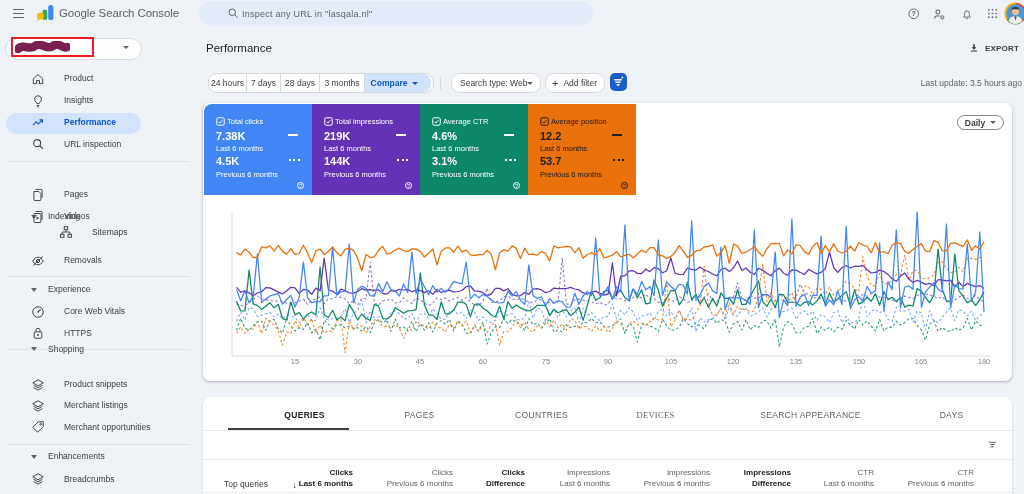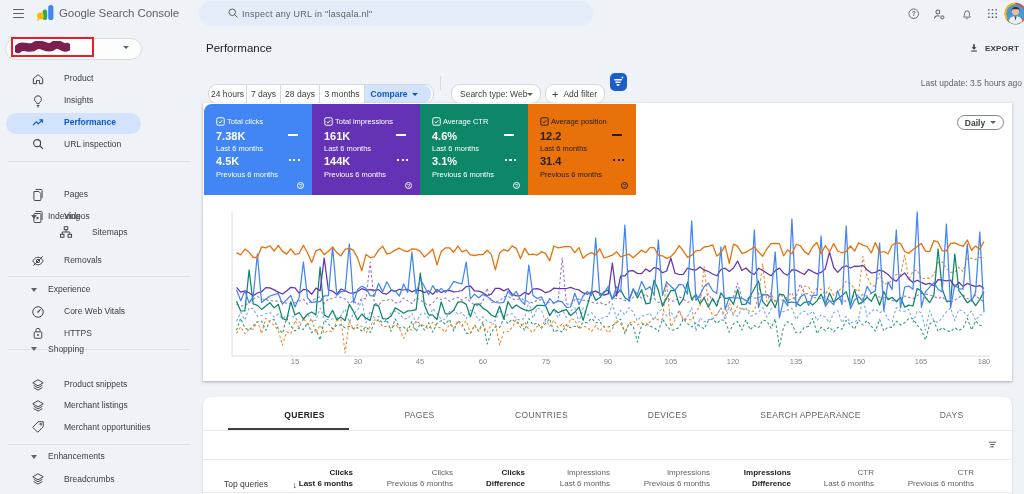--- a/index.html
+++ b/index.html
@@ -1,18 +1,18 @@
 <!DOCTYPE html>
 <html><head><meta charset="utf-8">
 <style>
 * { margin:0; padding:0; box-sizing:border-box; }
 html,body { width:1024px; height:494px; overflow:hidden; }
 body { font-family:"Liberation Sans", sans-serif; background:#eff2f7; position:relative; color:#3c4043; }
 .abs { position:absolute; }
-.panel { position:absolute; background:#fff; border-radius:0; box-shadow:0 1px 2px rgba(60,64,67,.25), 0 1px 3px 1px rgba(60,64,67,.1); }
+.panel { position:absolute; background:#fff; border-radius:7px; box-shadow:0 1px 2px rgba(60,64,67,.25), 0 1px 3px 1px rgba(60,64,67,.1); }
 
 
 #burger { left:13px; top:9px; width:11px; height:9px; display:flex; flex-direction:column; justify-content:space-between; }
 #burger div { height:1.4px; background:#5f6368; border-radius:1px; }
 #logotext { left:59px; top:7px; font-size:11.5px; letter-spacing:-0.1px; color:#5f6368; }
 #searchpill { left:199px; top:1px; width:394px; height:25px; background:#e4ecfa; border-radius:13px; display:flex; align-items:center; }
 #searchpill .ph { color:#5f6368; font-size:9px; letter-spacing:0.25px; margin-left:43px; }
 
 
 #propsel { left:5px; top:38px; width:137px; height:22px; background:#fdfdfe; border:1px solid #dadce0; border-radius:11px; }
@@ -28,21 +28,21 @@
 .navhdr .tri { position:absolute; left:31px; top:8px; width:0; height:0; border-left:3.5px solid transparent; border-right:3.5px solid transparent; border-top:4px solid #5f6368; }
 .navsel .selbg { position:absolute; left:6px; top:0; width:135px; height:21px; background:#d3e3fd; border-radius:11px; }
 .navitem .ico, .navitem .lbl { z-index:1; }
 .sdiv { position:absolute; left:8px; width:182px; border-top:1px solid #dde1e6; }
 
 
 #ptitle { left:206px; top:42px; font-size:11.5px; font-weight:500; color:#202124; }
 #export { right:5px; top:42.5px; font-size:8px; font-weight:700; color:#3c4043; letter-spacing:0.2px; }
 
 
-.chip { position:absolute; top:73px; height:20px; white-space:nowrap; background:#fff; border:1px solid #d5d9de; border-radius:9px; font-size:8.5px; color:#3c4043; display:flex; align-items:center;margin-top:11px; }
+.chip { position:absolute; top:73px; height:20px; white-space:nowrap; background:#fff; border:1px solid #d5d9de; border-radius:9px; font-size:8.5px; color:#3c4043; display:flex; align-items:center; }
 #dategroup { left:208px; width:226px; padding:0; }
 #dategroup > span { justify-content:center; }
 #dategroup > span { border-right:1px solid #d5d9de; height:18px; display:flex; align-items:center; justify-content:center; }
 #dategroup .cmp { background:#d3e3fd; border-right:none; border-radius:0 8px 8px 0; color:#0b57d0; font-weight:700; padding-right:7px; }
 #dategroup .cmp .car { margin-left:5px; border-left:3px solid transparent; border-right:3px solid transparent; border-top:3.6px solid #0b57d0; }
 .caret { border-left:3px solid transparent; border-right:3px solid transparent; border-top:3.6px solid #5f6368; }
 #vsep { left:440px; top:76px; height:14px; border-left:1px solid #dadce0; }
 #stype { left:451px; width:90px; justify-content:space-between; padding:0 8px; }
 #addfilter { left:545px; width:60px; padding:0 6px; }
 #fbtn { left:609.5px; top:73px; width:17.5px; height:17.5px; background:#1a5dc9; border-radius:5px; }
@@ -325,21 +325,21 @@
 <span class="leg1"></span>
       <span class="leg2"></span>
       <span class="q">?</span>
     </div>
 <div class="mcard" style="left:109px; width:108px; background:#6432b4; color:#fff; border-radius:0;">
 <svg class="cb" viewBox="0 0 24 24" fill="none" stroke="currentColor">
         <rect x="2" y="2" width="20" height="20" rx="4" stroke-width="2.6"></rect>
         <path d="M7 12.5 L10.5 16 L17 8.5" stroke-width="2.6"></path>
       </svg>
       <span class="clabel">Total impressions</span>
-<div class="n1">161K</div>
+<div class="n1">219K</div>
       <div class="t1">Last 6 months</div>
 <div class="n2">144K</div>
       <div class="t2">Previous 6 months</div>
 <span class="leg1"></span>
       <span class="leg2"></span>
       <span class="q">?</span>
     </div>
 <div class="mcard" style="left:217px; width:108px; background:#0d8767; color:#fff; border-radius:0;">
 <svg class="cb" viewBox="0 0 24 24" fill="none" stroke="currentColor">
         <rect x="2" y="2" width="20" height="20" rx="4" stroke-width="2.6"></rect>
@@ -355,21 +355,21 @@
       <span class="q">?</span>
     </div>
 <div class="mcard" style="left:325px; width:108px; background:#e8710a; color:#202124; border-radius:0;">
 <svg class="cb" viewBox="0 0 24 24" fill="none" stroke="currentColor">
         <rect x="2" y="2" width="20" height="20" rx="4" stroke-width="2.6"></rect>
         <path d="M7 12.5 L10.5 16 L17 8.5" stroke-width="2.6"></path>
       </svg>
       <span class="clabel">Average position</span>
 <div class="n1">12.2</div>
       <div class="t1">Last 6 months</div>
-<div class="n2">31.4</div>
+<div class="n2">53.7</div>
       <div class="t2">Previous 6 months</div>
 <span class="leg1"></span>
       <span class="leg2"></span>
       <span class="q">?</span>
     </div>
   <div id="dailybtn">Daily<span class="caret"></span></div>
   <svg class="abs" style="left:0; top:96px;" width="809" height="182" viewBox="0 0 809 182">
     <g transform="translate(-203,-199)">
       <line x1="232" y1="212" x2="232" y2="356" stroke="#dadce0" stroke-width="1"></line>
       <line x1="232" y1="356" x2="990" y2="356" stroke="#dadce0" stroke-width="1"></line>
@@ -394,21 +394,21 @@
 <text x="921" y="364" font-size="7.5" fill="#80868b" text-anchor="middle" font-family="Liberation Sans">165</text>
 <text x="984" y="364" font-size="7.5" fill="#80868b" text-anchor="middle" font-family="Liberation Sans">180</text>
     </g>
   </svg>
 </div>
 
 <div id="tablepanel" class="panel">
   <div class="tab sel" style="left:86px;">QUERIES</div>
   <div class="tab" style="left:201px;">PAGES</div>
   <div class="tab" style="left:323px;">COUNTRIES</div>
-  <div class="tab" style="left:449px;">DEVICES</div>
+  <div class="tab" style="left:437px;font-family:Liberation Serif, serif;">DEVICES</div>
   <div class="tab" style="left:592px;">SEARCH APPEARANCE</div>
   <div class="tab" style="left:733px;">DAYS</div>
   <div id="tabline"></div>
   <div id="tabsdiv"></div>
   <div id="frow">
       <svg style="position:absolute; right:14px; top:9px;" width="11" height="11" viewBox="0 0 24 24" fill="#5f6368">
         <path d="M4 6h16v2H4zm3 5h10v2H7zm3 5h4v2h-10z"></path>
         <path d="M10 16h4v2h-4z"></path>
       </svg>
     </div>

